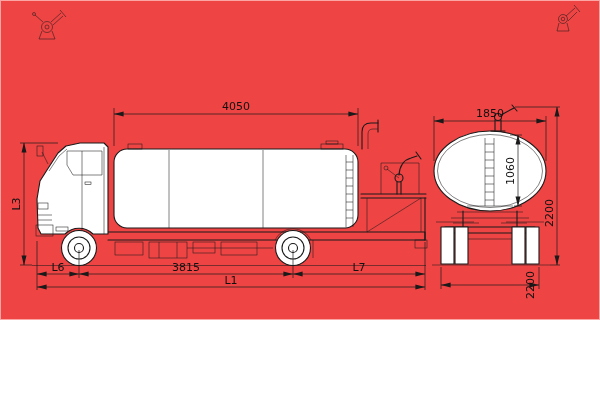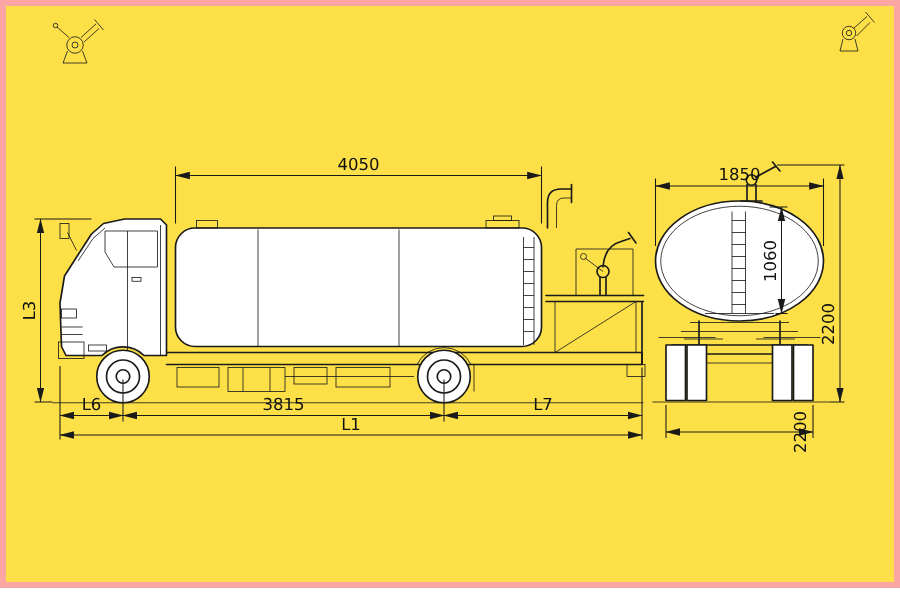--- a/index.html
+++ b/index.html
@@ -1,17 +1,17 @@
 <!DOCTYPE html>
 <html><head>
 <meta charset="utf-8">
 <style>
   html,body{margin:0;padding:0;background:#ffffff;}
   body{width:600px;height:400px;overflow:hidden;font-family:"DejaVu Sans",sans-serif;}
-  .canvas{width:600px;height:392px;box-sizing:border-box;border:4px solid #fca5a5;background:#fde047;}
+  .canvas{width:600px;height:320px;box-sizing:border-box;border:1px solid #fca5a5;background:#ef4444;}
   svg{display:block;}
   .ln{fill:none;stroke:#1a1a1a;stroke-width:1.1;stroke-linecap:round;stroke-linejoin:round;}
   .fw{fill:#ffffff;stroke:#1a1a1a;stroke-width:1.1;stroke-linejoin:round;}
   .tn{fill:none;stroke:#1a1a1a;stroke-width:0.55;}
   .dm{fill:none;stroke:#1a1a1a;stroke-width:0.7;}
   .dim-text{font-size:11px;fill:#111111;font-family:"DejaVu Sans",sans-serif;}
 </style>
 </head>
 <body>
 

